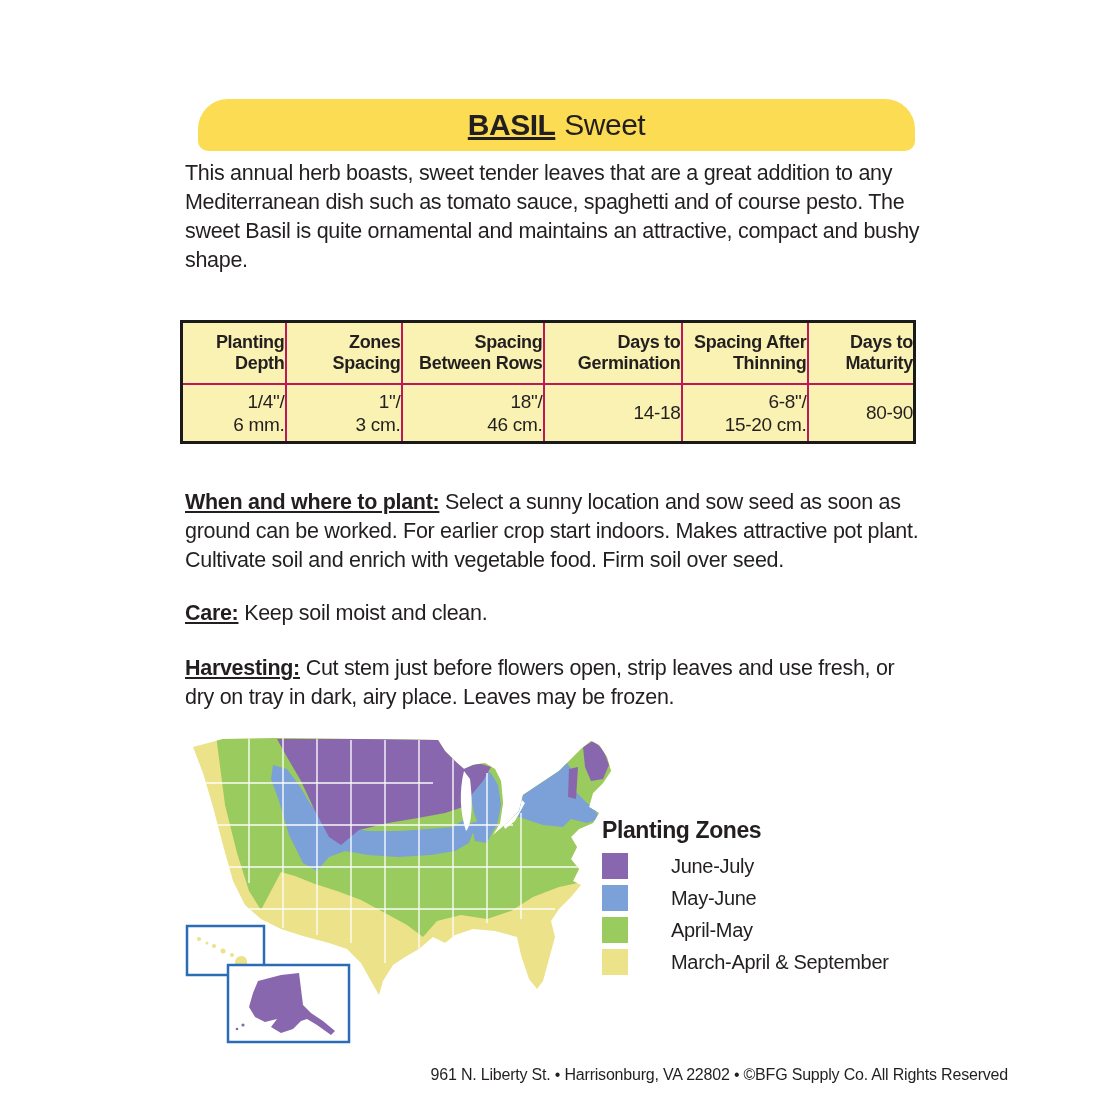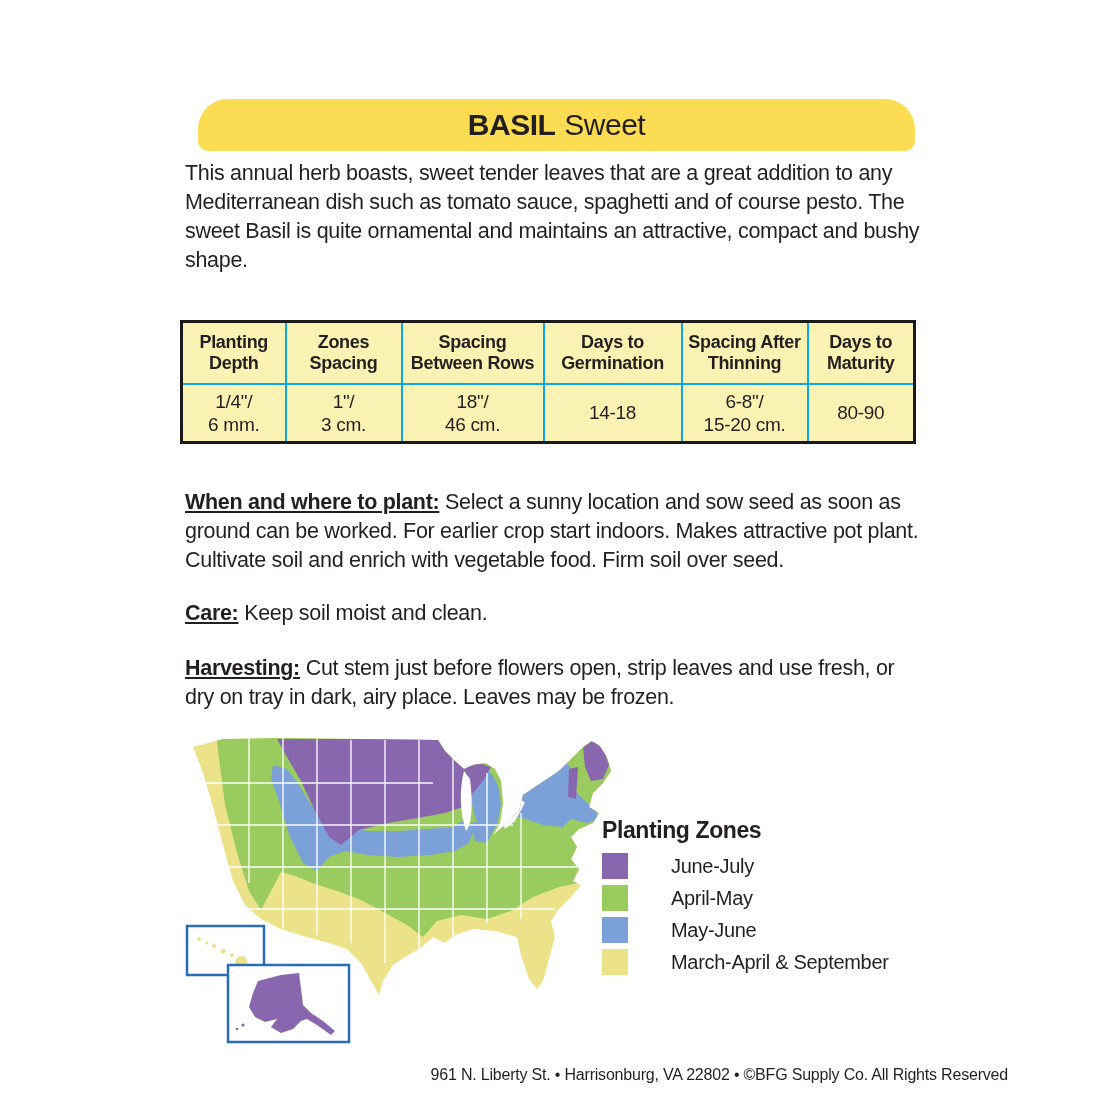--- a/index.html
+++ b/index.html
@@ -4,30 +4,30 @@
 <style>
   * { margin:0; padding:0; box-sizing:border-box; }
   html,body { width:1100px; height:1100px; background:#ffffff; overflow:hidden;
               font-family:"Liberation Sans", sans-serif; color:#231F20; }
   .abs { position:absolute; }
 
   
   .banner { left:198px; top:99px; width:717px; height:52px;
             background:#FBDC52; border-radius:30px 30px 10px 10px;
             display:flex; align-items:center; justify-content:center; }
-  .banner .t-bold { font-size:30px; font-weight:bold; letter-spacing:-0.5px; }
+  .banner .t-bold { font-size:30px; font-weight:bold; letter-spacing:-0.5px;text-decoration:underline; }
   .banner .t-reg  { font-size:30px; font-weight:normal; letter-spacing:-0.5px; margin-left:9px; }
 
   
   .intro { left:172px; top:159px; width:736px; font-size:21.5px; line-height:29px; letter-spacing:-0.3px;margin-left:13px; }
 
   
   table.info { left:180px; top:320px; width:733px; border-collapse:collapse;
                background:#FAF2B2; table-layout:fixed; }
-  table.info th, table.info td { border:2px solid #0ea5e9; text-align:center;
+  table.info th, table.info td { border:2px solid #be185d; text-align:right;
                vertical-align:middle; white-space:pre-line; letter-spacing:-0.3px; }
   table.info th { height:62px; font-size:18px; line-height:21px; font-weight:bold; }
   table.info td { height:59px; font-size:19px; line-height:23px; font-weight:normal; }
   table.info { border:3px solid #1A1A1A; }
 
   
   .sections { left:185px; top:488px; width:738px; font-size:21.5px; line-height:29px; letter-spacing:-0.3px; }
   .sections p { margin-bottom:24px; }
   .sections p.care { margin-bottom:26px; }
   .sections b { font-weight:bold;text-decoration:underline; }
@@ -181,31 +181,31 @@
 <div class="abs legend">
   <div class="title">Planting Zones</div>
   <div class="row">
     <svg width="26" height="26">
         <rect width="26" height="26" fill="#8867AE"></rect>
       </svg>
     <span class="lbl">June-July</span>
   </div>
   <div class="row">
     <svg width="26" height="26">
+        <rect width="26" height="26" fill="#7CA1D8"></rect>
+      </svg>
+    <span class="lbl">May-June</span>
+  </div>
+  <div class="row">
+    <svg width="26" height="26">
         <rect width="26" height="26" fill="#9ACB5E"></rect>
       </svg>
     <span class="lbl">April-May</span>
   </div>
   <div class="row">
     <svg width="26" height="26">
-        <rect width="26" height="26" fill="#7CA1D8"></rect>
-      </svg>
-    <span class="lbl">May-June</span>
-  </div>
-  <div class="row">
-    <svg width="26" height="26">
         <rect width="26" height="26" fill="#EBE289"></rect>
       </svg>
     <span class="lbl">March-April &amp; September</span>
   </div>
 </div>
 
 <div class="abs footer">961 N. Liberty St. • Harrisonburg, VA 22802 • ©BFG Supply Co. All Rights Reserved</div>
 
 </body></html>

